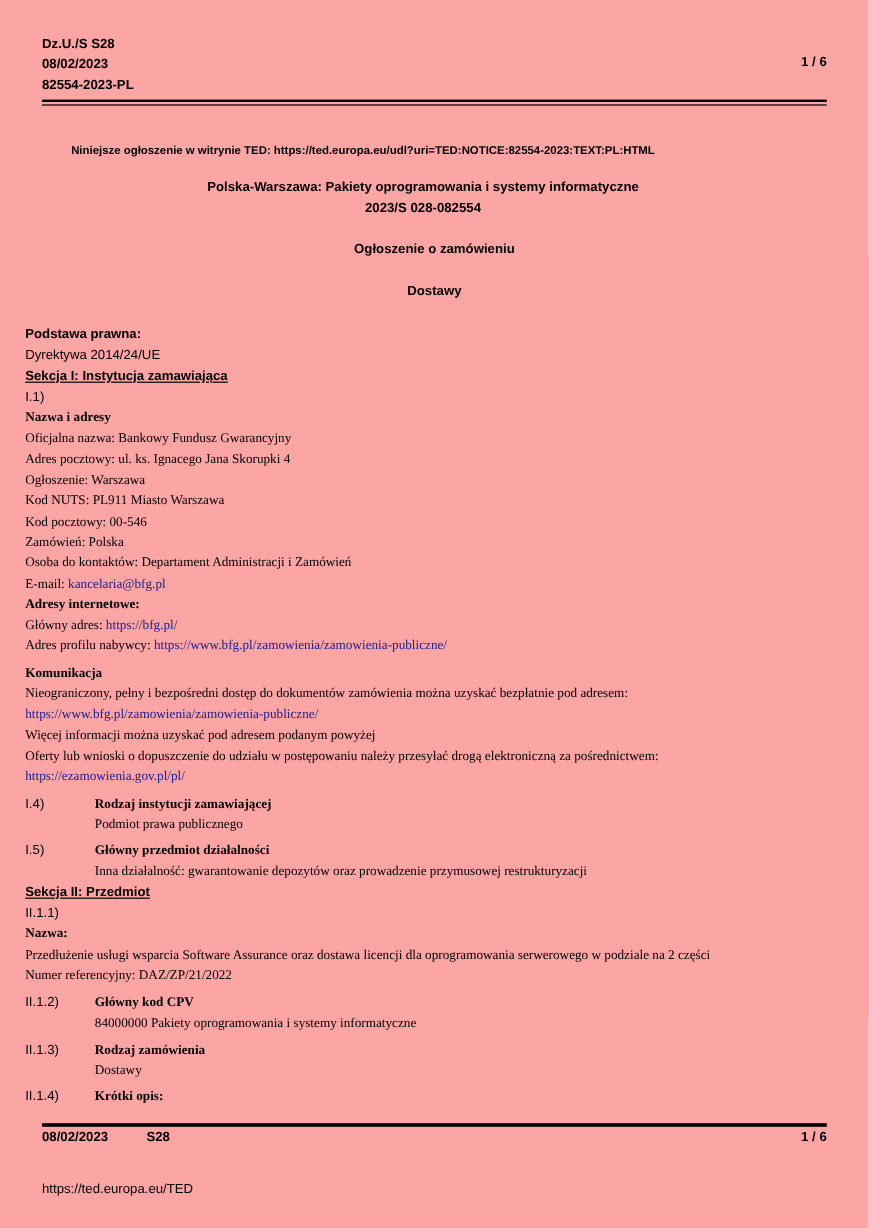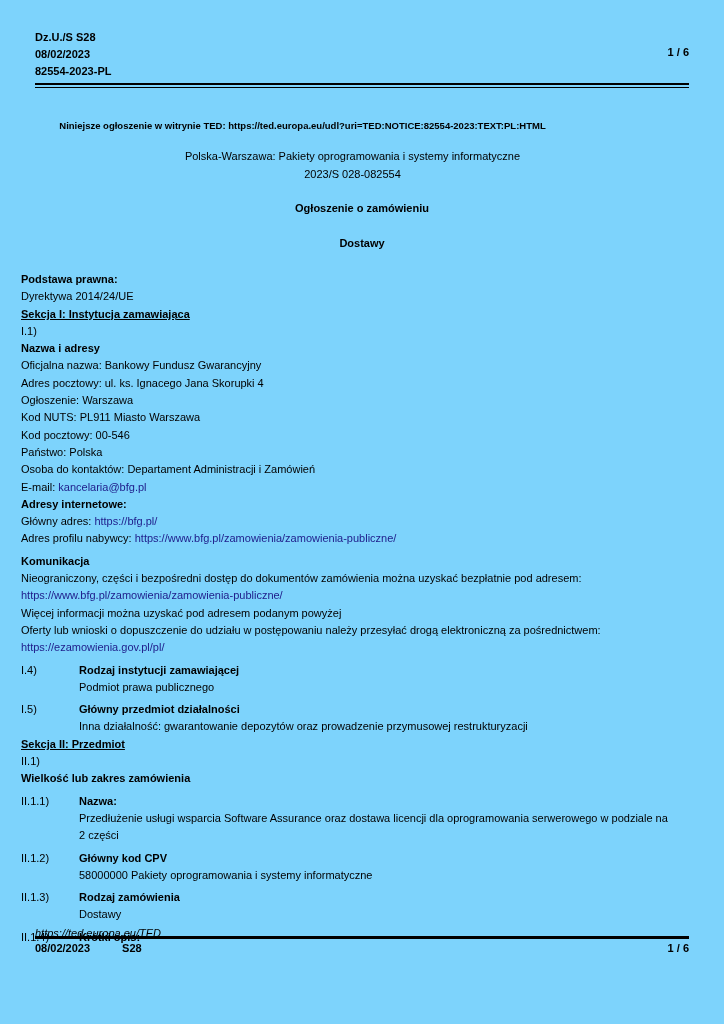--- a/index.html
+++ b/index.html
@@ -1,20 +1,20 @@
 <!DOCTYPE html>
 <html><head>
 <meta charset="utf-8">
 <style>
   html, body { margin: 0; padding: 0; background: #ffffff; }
   .page {
     position: relative;
     width: 724px;
     height: 1024px;
-    background: #7dd3fc;
+    background: #fca5a5;
     color: #000000;
     font-family: "Liberation Sans", "DejaVu Sans", sans-serif;
     font-size: 11px;
     overflow: hidden;
   }
 
   
   .header-block {
     position: absolute;
     left: 35px;
@@ -45,21 +45,21 @@
     top: 120px;
     text-align: center;
     font-size: 9.5px;
     font-weight: 700;
   }
   .doc-title {
     position: absolute;
     left: 0; width: 705px;
     top: 147px;
     text-align: center;
-    font-weight: 400;
+    font-weight: 700;
     line-height: 18px;
   }
   .notice-type {
     position: absolute;
     left: 0; width: 724px;
     top: 202px;
     text-align: center;
     font-weight: 700;
   }
   .contract-type {
@@ -79,21 +79,21 @@
     line-height: 17.3px;
   }
   .plain-bold { font-weight: 700; }
   .section-heading {
     font-weight: 700;
     text-decoration: underline;
   }
   .item { display: flex; margin-top: 5px; }
   .section-heading + .item { margin-top: 0; flex-direction: column; }
   .item-label { width: 58px; flex: none; }
-  .item-content { flex: 1; }
+  .item-content { flex: 1; font-family: Liberation Serif, serif; }
   .item-heading { font-weight: 700; }
   .bold-run { font-weight: 700; margin-top: 25px; }
   a.doc-link {
     color: #20208c;
     text-decoration: none;
     cursor: pointer;
   }
 
   
   .footer-rule {
@@ -110,23 +110,22 @@
     top: 942px;
     font-weight: 700;
     display: flex;
     align-items: baseline;
   }
   .footer-series { margin-left: 32px; }
   .footer-page { margin-left: auto; }
   .footer-url {
     position: absolute;
     left: 35px;
-    top: 927px;
+    top: 985px;
     font-weight: 400;
-    font-style: italic;
   }
 </style>
 </head>
 <body>
 
 <div class="page">
 
   <div class="header-block">
     <div>Dz.U./S S28</div>
     <div>08/02/2023</div>
@@ -149,69 +148,64 @@
       <div class="section-heading">Sekcja I: Instytucja zamawiająca</div>
       <div class="item">
         <div class="item-label">I.1)</div>
         <div class="item-content">
           <div class="item-heading">Nazwa i adresy</div>
           <div class="body-line"><span class="text-run">Oficjalna nazwa: Bankowy Fundusz Gwarancyjny</span></div>
           <div class="body-line"><span class="text-run">Adres pocztowy: ul. ks. Ignacego Jana Skorupki 4</span></div>
           <div class="body-line"><span class="text-run">Ogłoszenie: Warszawa</span></div>
           <div class="body-line"><span class="text-run">Kod NUTS: PL911 Miasto Warszawa</span></div>
           <div class="body-line"><span class="text-run">Kod pocztowy: 00-546</span></div>
-          <div class="body-line"><span class="text-run">Państwo: Polska</span></div>
+          <div class="body-line"><span class="text-run">Zamówień: Polska</span></div>
           <div class="body-line"><span class="text-run">Osoba do kontaktów: Departament Administracji i Zamówień</span></div>
           <div class="body-line"><span class="text-run">E-mail: </span><a class="doc-link" href="#">kancelaria@bfg.pl</a></div>
           <div class="body-line"><span class="bold-run">Adresy internetowe:</span></div>
           <div class="body-line"><span class="text-run">Główny adres: </span><a class="doc-link" href="#">https://bfg.pl/</a></div>
           <div class="body-line"><span class="text-run">Adres profilu nabywcy: </span><a class="doc-link" href="#">https://www.bfg.pl/zamowienia/zamowienia-publiczne/</a></div>
         </div>
       </div>
       <div class="item">
         <div class="item-content">
           <div class="item-heading">Komunikacja</div>
-          <div class="body-line"><span class="text-run">Nieograniczony, części i bezpośredni dostęp do dokumentów zamówienia można uzyskać bezpłatnie pod adresem: </span><a class="doc-link" href="#">https://www.bfg.pl/zamowienia/zamowienia-publiczne/</a></div>
+          <div class="body-line"><span class="text-run">Nieograniczony, pełny i bezpośredni dostęp do dokumentów zamówienia można uzyskać bezpłatnie pod adresem: </span><a class="doc-link" href="#">https://www.bfg.pl/zamowienia/zamowienia-publiczne/</a></div>
           <div class="body-line"><span class="text-run">Więcej informacji można uzyskać pod adresem podanym powyżej</span></div>
           <div class="body-line"><span class="text-run">Oferty lub wnioski o dopuszczenie do udziału w postępowaniu należy przesyłać drogą elektroniczną za pośrednictwem: </span><a class="doc-link" href="#">https://ezamowienia.gov.pl/pl/</a></div>
         </div>
       </div>
       <div class="item">
         <div class="item-label">I.4)</div>
         <div class="item-content">
           <div class="item-heading">Rodzaj instytucji zamawiającej</div>
           <div class="body-line"><span class="text-run">Podmiot prawa publicznego</span></div>
         </div>
       </div>
       <div class="item">
         <div class="item-label">I.5)</div>
         <div class="item-content">
           <div class="item-heading">Główny przedmiot działalności</div>
           <div class="body-line"><span class="text-run">Inna działalność: gwarantowanie depozytów oraz prowadzenie przymusowej restrukturyzacji</span></div>
         </div>
       </div>
       <div class="section-heading">Sekcja II: Przedmiot</div>
       <div class="item">
-        <div class="item-label">II.1)</div>
-        <div class="item-content">
-          <div class="item-heading">Wielkość lub zakres zamówienia</div>
-        </div>
-      </div>
-      <div class="item">
         <div class="item-label">II.1.1)</div>
         <div class="item-content">
           <div class="item-heading">Nazwa:</div>
           <div class="body-line"><span class="text-run">Przedłużenie usługi wsparcia Software Assurance oraz dostawa licencji dla oprogramowania serwerowego w podziale na 2 części</span></div>
+          <div class="body-line"><span class="text-run">Numer referencyjny: DAZ/ZP/21/2022</span></div>
         </div>
       </div>
       <div class="item">
         <div class="item-label">II.1.2)</div>
         <div class="item-content">
           <div class="item-heading">Główny kod CPV</div>
-          <div class="body-line"><span class="text-run">58000000 Pakiety oprogramowania i systemy informatyczne</span></div>
+          <div class="body-line"><span class="text-run">84000000 Pakiety oprogramowania i systemy informatyczne</span></div>
         </div>
       </div>
       <div class="item">
         <div class="item-label">II.1.3)</div>
         <div class="item-content">
           <div class="item-heading">Rodzaj zamówienia</div>
           <div class="body-line"><span class="text-run">Dostawy</span></div>
         </div>
       </div>
       <div class="item">

